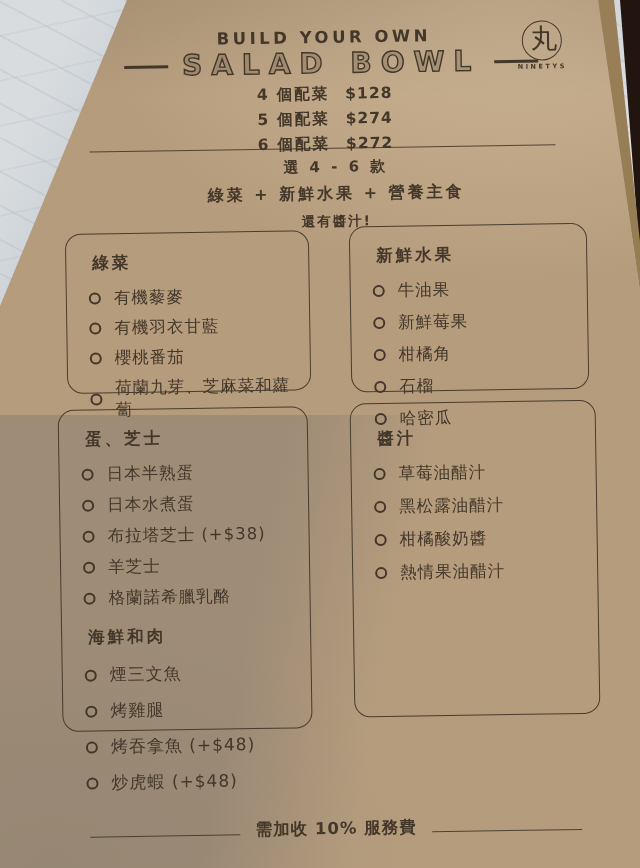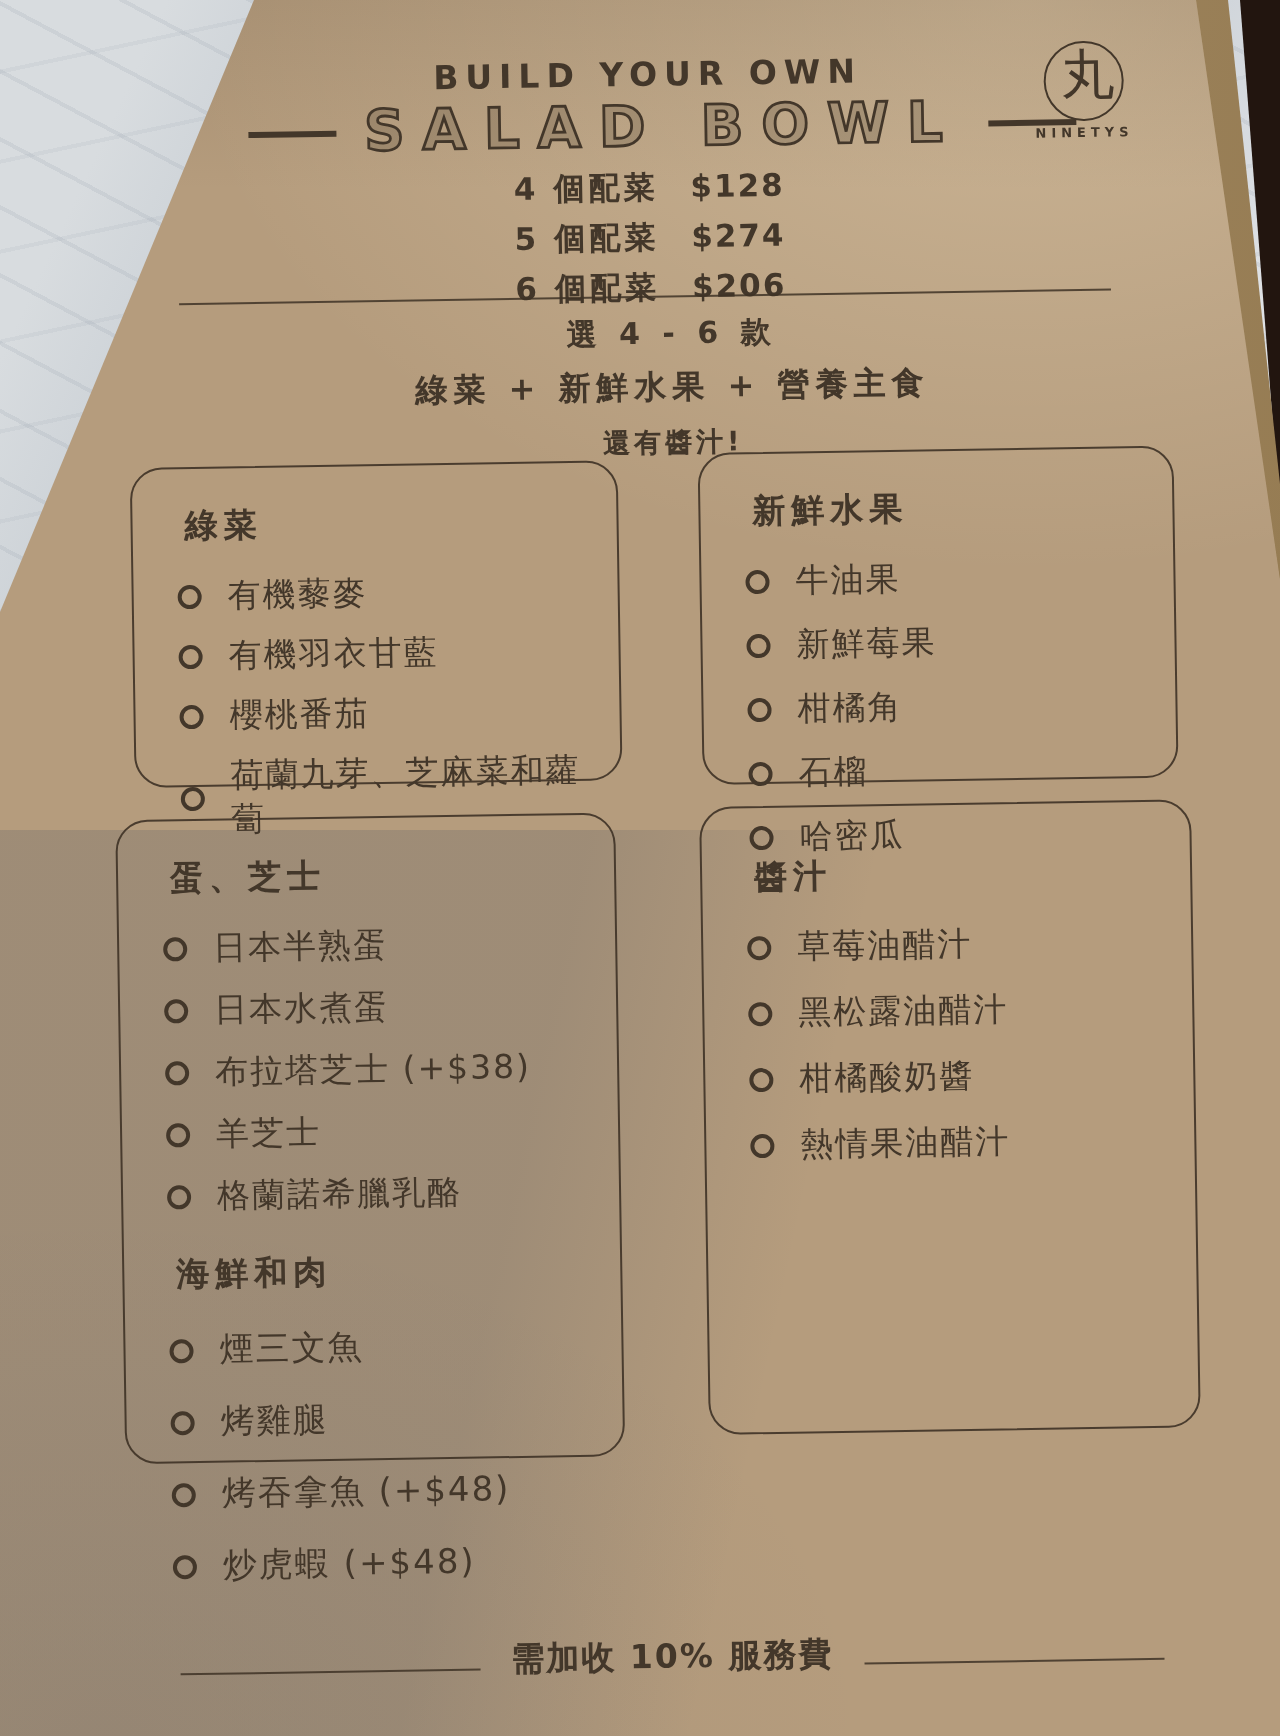--- a/index.html
+++ b/index.html
@@ -115,21 +115,21 @@
     </div>
 
     <div class="pricing">
       <div class="price-row">
         <span>4</span><span class="unit">個配菜</span><span class="price">$128</span>
       </div>
       <div class="price-row">
         <span>5</span><span class="unit">個配菜</span><span class="price">$274</span>
       </div>
       <div class="price-row">
-        <span>6</span><span class="unit">個配菜</span><span class="price">$206</span>
+        <span>6</span><span class="unit">個配菜</span><span class="price">$272</span>
       </div>
     </div>
 
     <div class="divider"></div>
 
     <div class="intro">
       <div class="intro-1">選 4 - 6 款</div>
       <div class="intro-2">綠菜 + 新鮮水果 + 營養主食</div>
       <div class="intro-3">還有醬汁!</div>
     </div>

